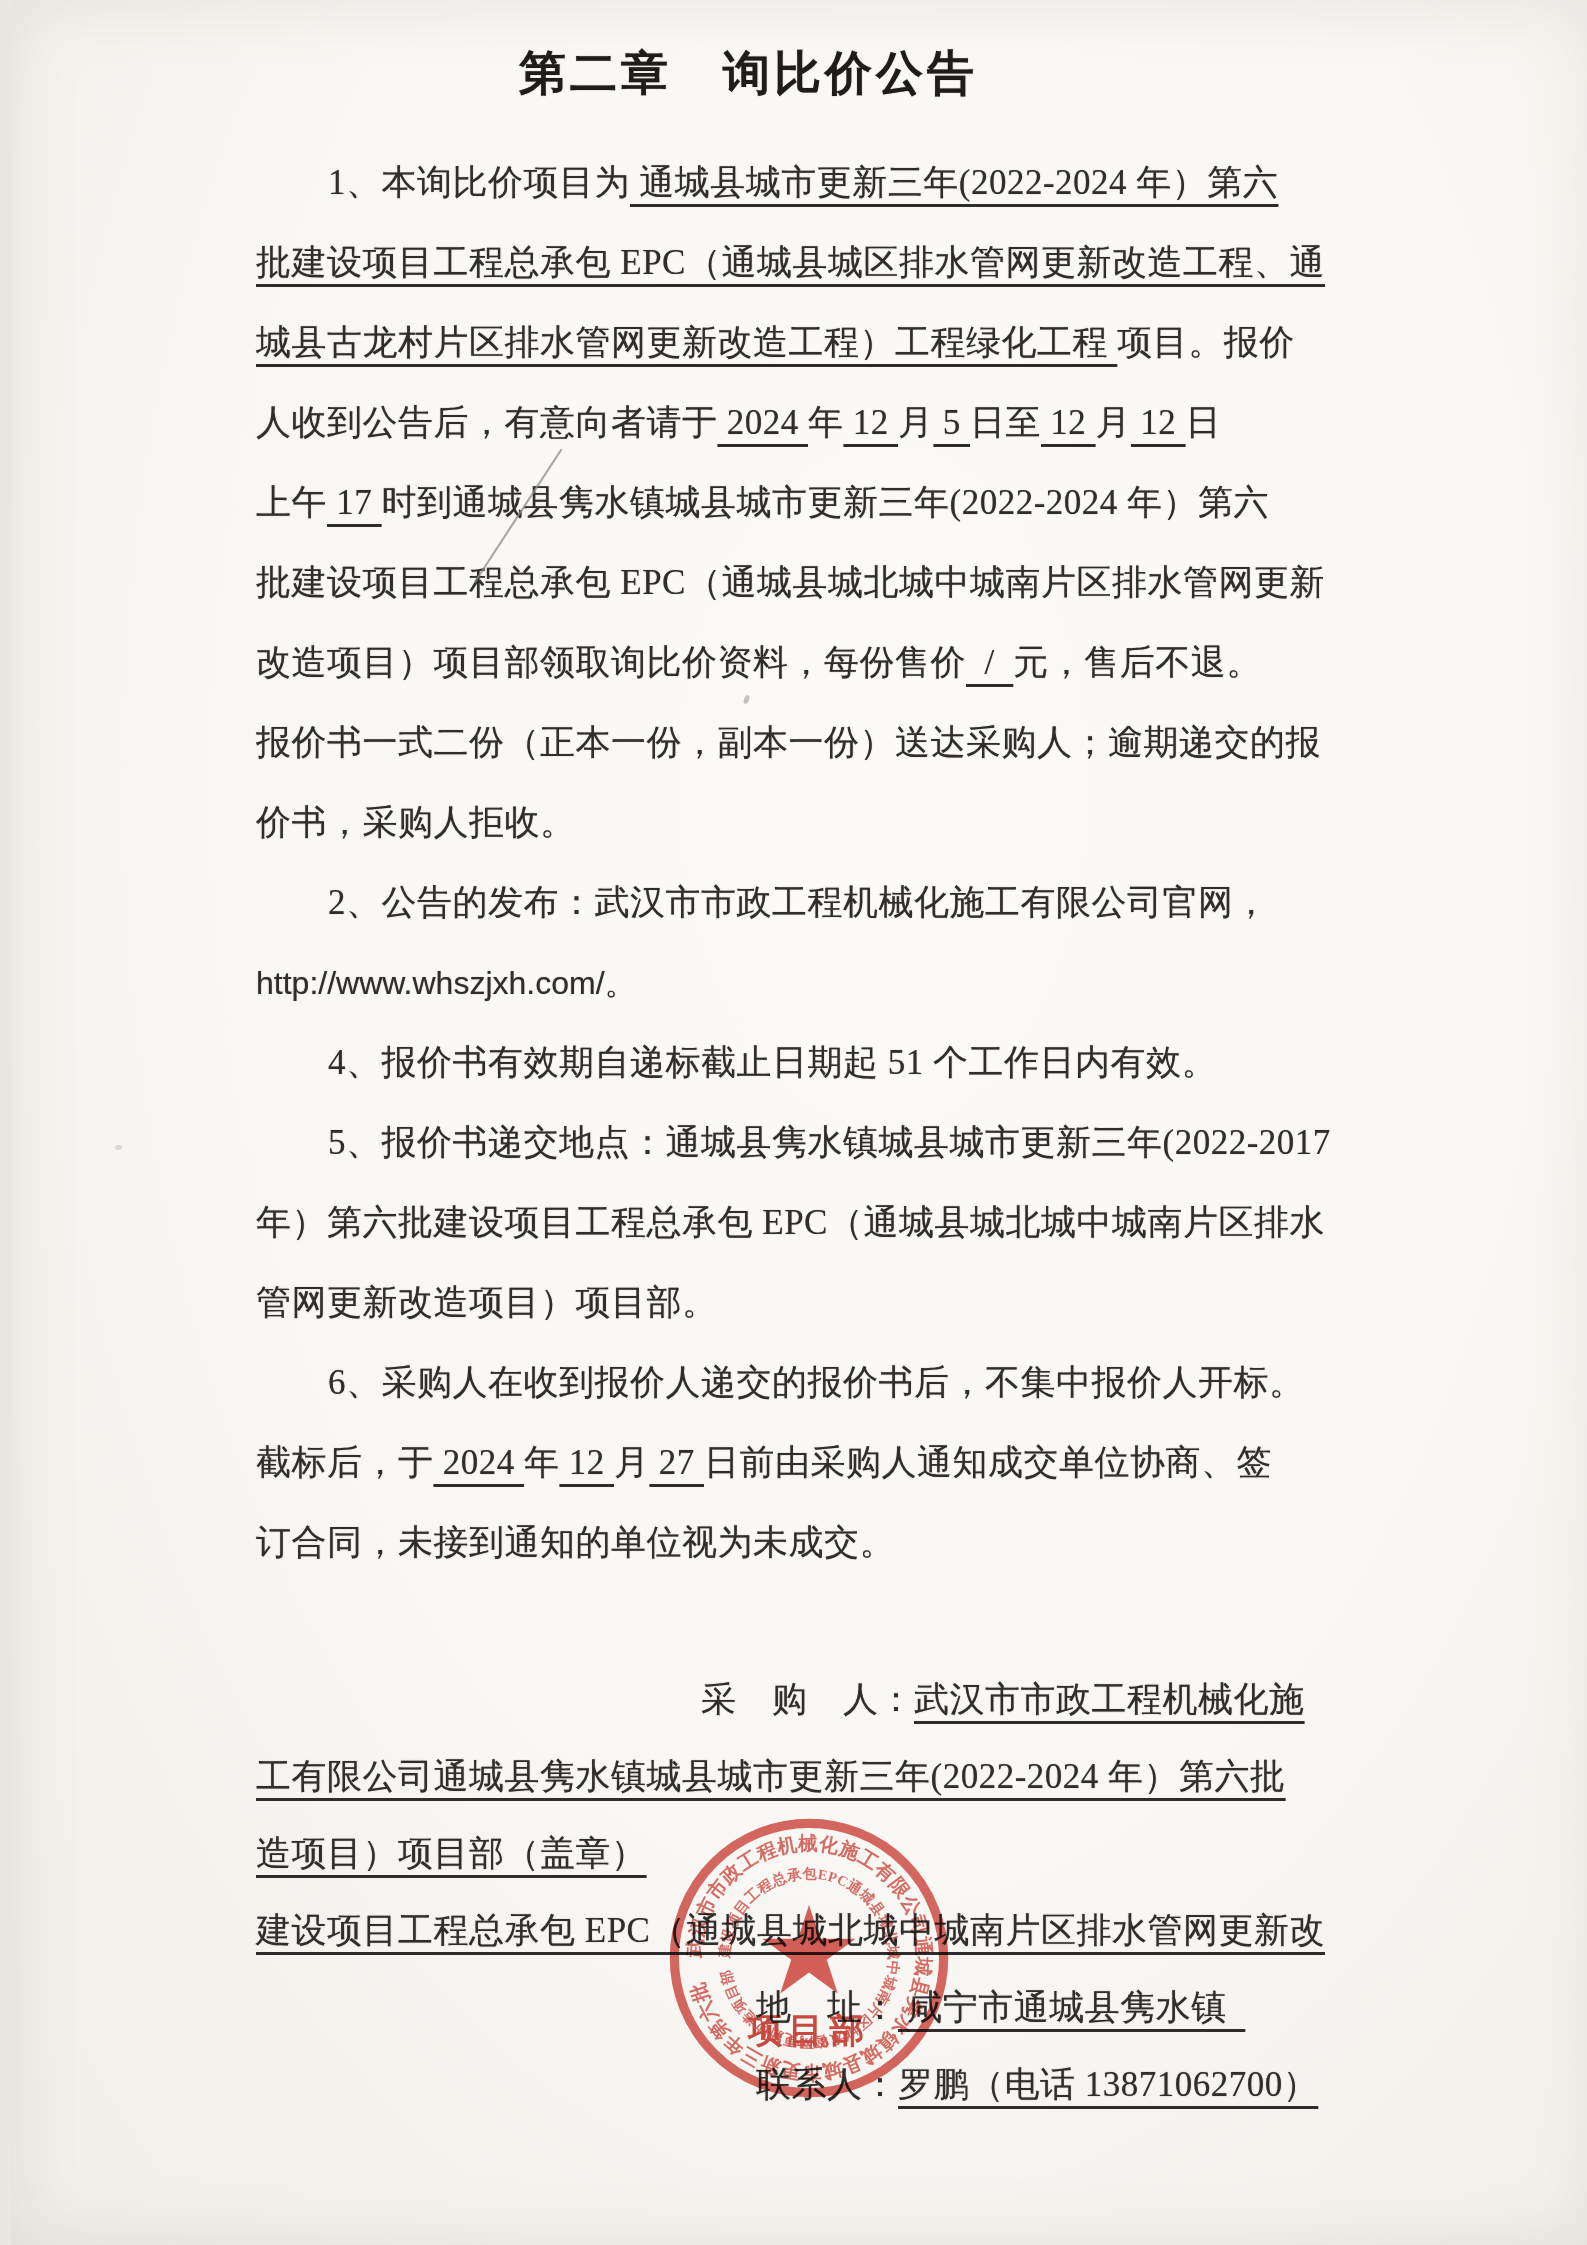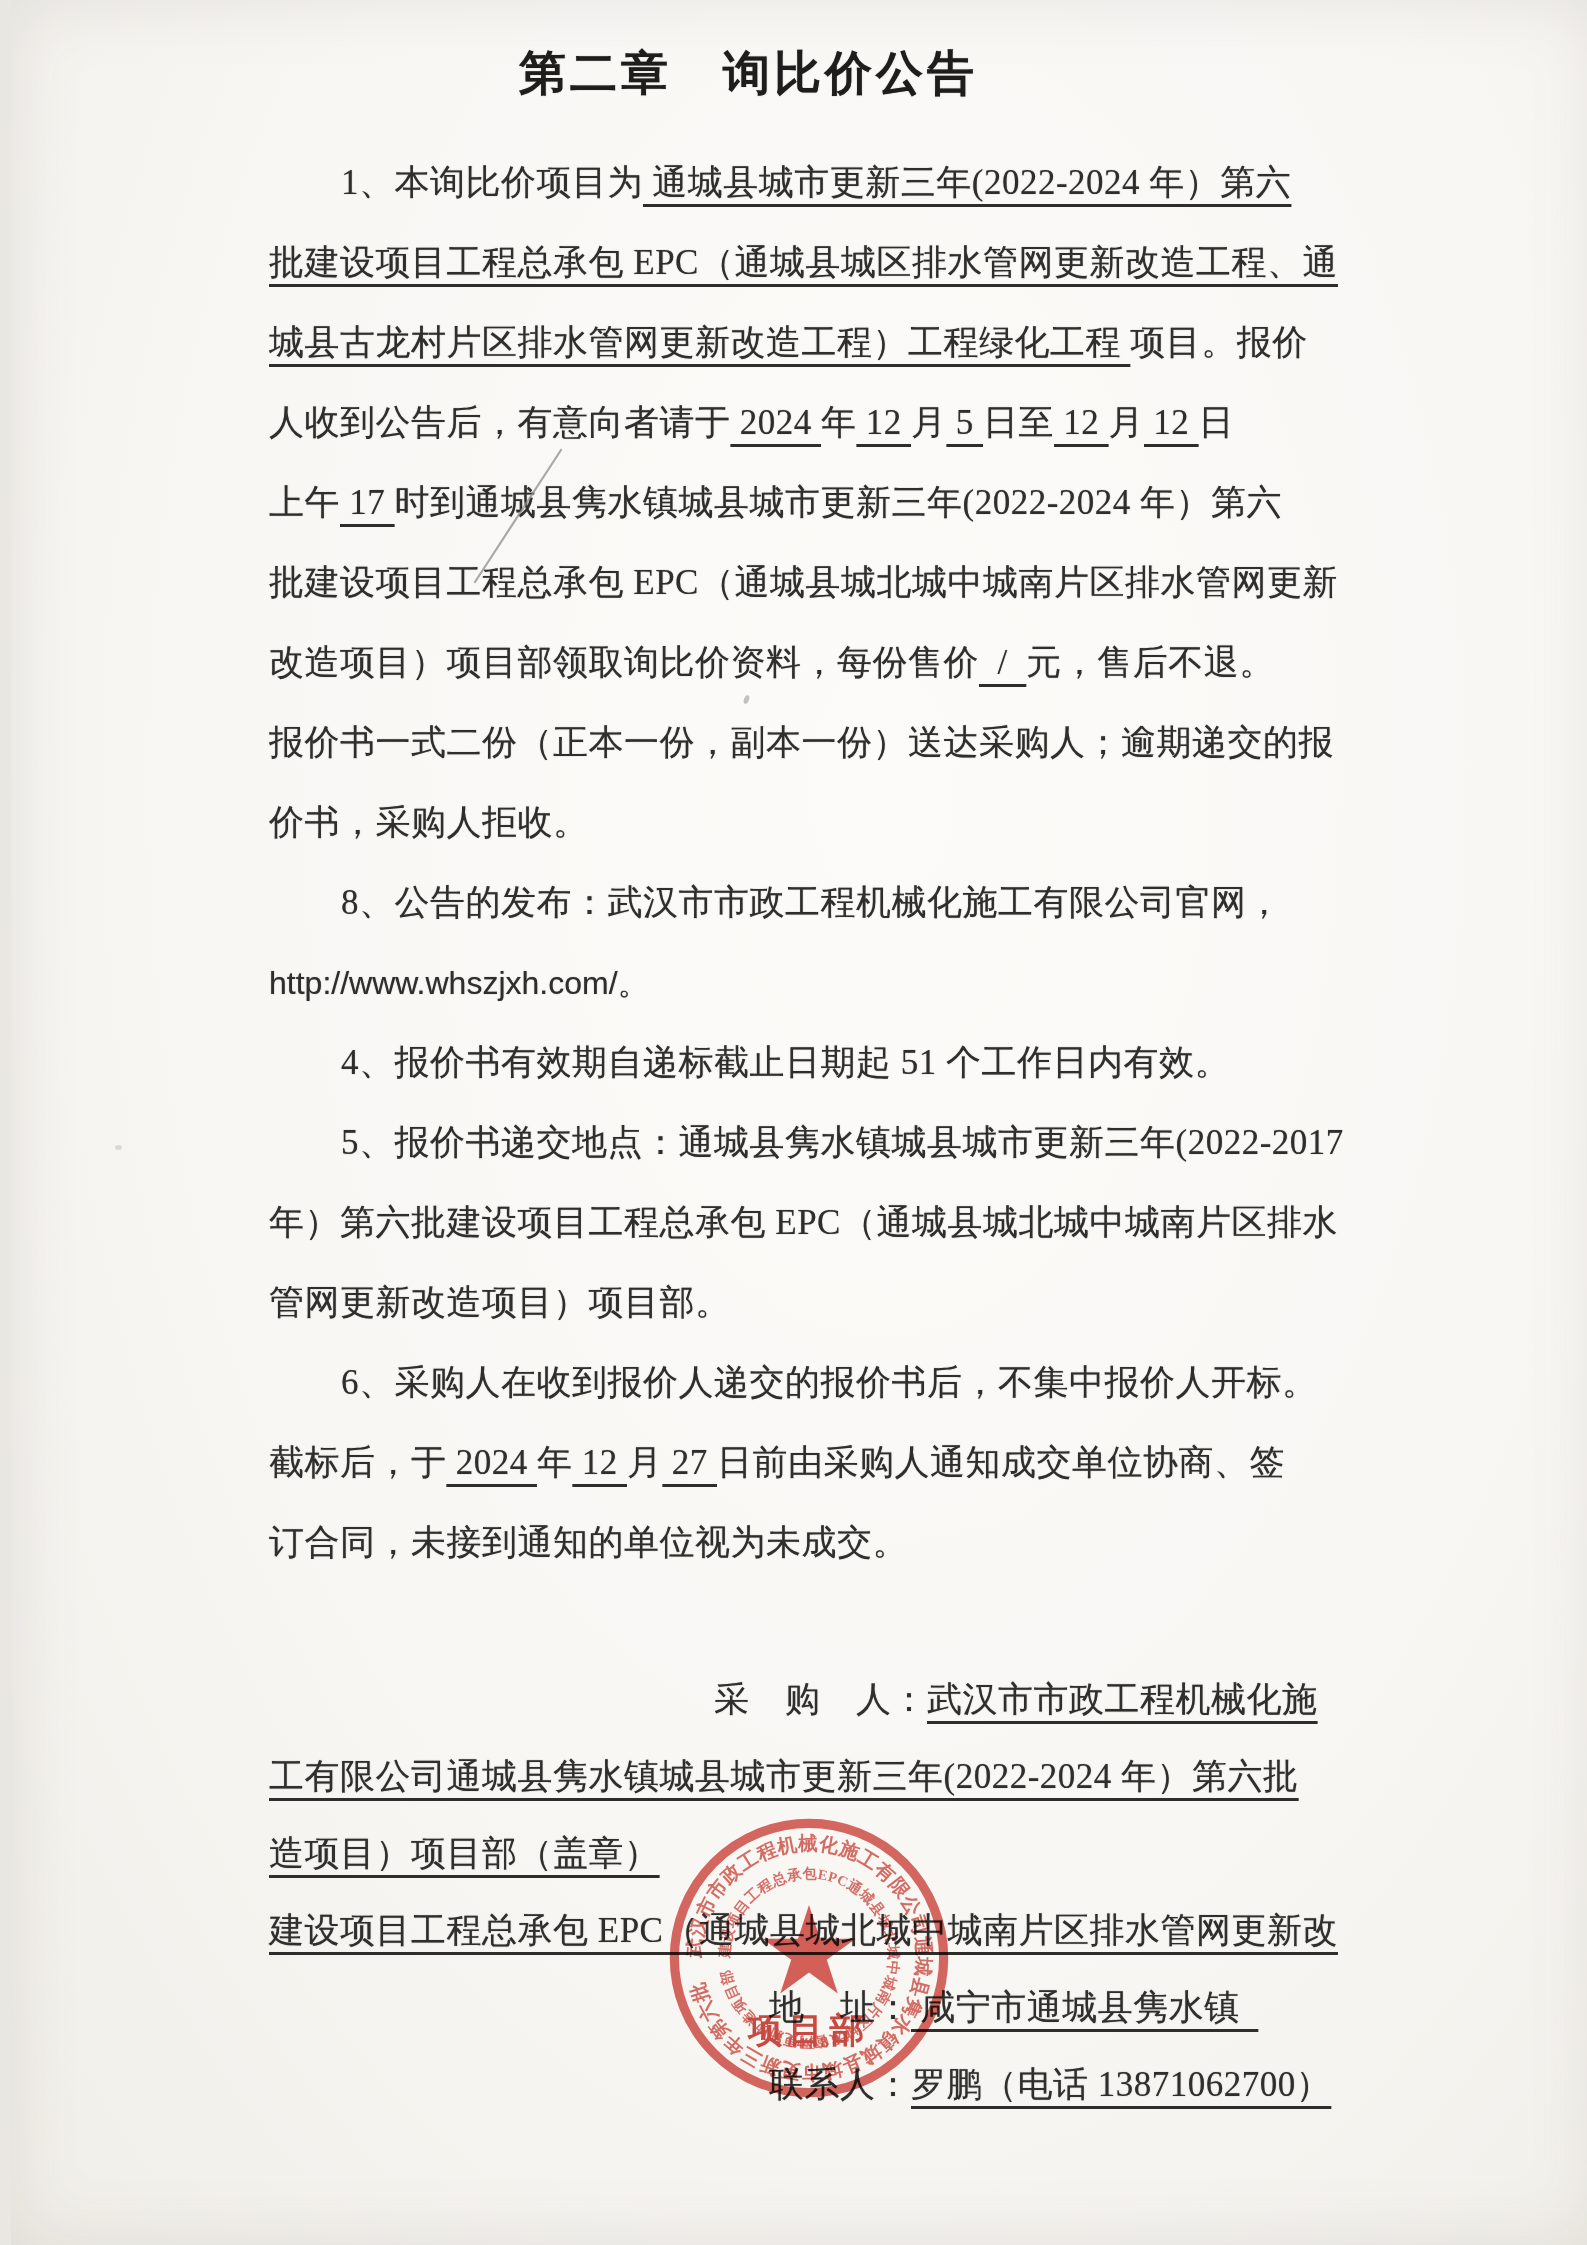--- a/index.html
+++ b/index.html
@@ -9,21 +9,21 @@
     box-shadow:inset 0 0 70px rgba(120,115,105,.14);
     font-family:"Liberation Serif","DejaVu Serif",serif;
     color:var(--ink,#2f2e2c);
     margin-left:11px;
   }
   .title{
     position:absolute;top:42px;left:185px;width:1105px;margin:0;
     font-size:47px;font-weight:700;text-align:center;letter-spacing:4px;
     color:#1e1d1b;text-shadow:0 0 1px rgba(20,20,20,.55);
   }
-  .textblock{position:absolute;left:258px;top:143px;width:1120px;}
+  .textblock{position:absolute;left:245px;top:143px;width:1120px;}
   .line{height:80px;line-height:80px;white-space:nowrap;font-size:35px;
         letter-spacing:.5px;text-shadow:0 0 1.1px rgba(40,40,40,.5);}
   .line--tight{height:77px;line-height:77px;}
   .gapline{height:78px;}
   .u{text-decoration:underline;text-decoration-thickness:2.6px;
      text-underline-offset:10px;text-decoration-color:#2e2d2b;}
   .mono{font-family:Liberation Sans, sans-serif;font-size:32px;letter-spacing:0;}
   .pen-mark{position:absolute;left:440px;top:440px;width:130px;height:150px;opacity:.75;}
   .seal{
     position:absolute;left:645px;top:1805px;width:306px;height:306px;
@@ -44,21 +44,21 @@
   <div class="textblock" id="textblock">
       <div class="line" style="padding-left: 72px;"><span class="">1、本询比价项目为</span><span class="u ">&nbsp;通城县城市更新三年(2022-2024 年）第六</span></div>
       <div class="line"><span class="u ">批建设项目工程总承包 EPC（通城县城区排水管网更新改造工程、通</span></div>
       <div class="line"><span class="u ">城县古龙村片区排水管网更新改造工程）工程绿化工程&nbsp;</span><span class="">项目。报价</span></div>
       <div class="line"><span class="">人收到公告后，有意向者请于</span><span class="u ">&nbsp;2024&nbsp;</span><span class="">年</span><span class="u ">&nbsp;12&nbsp;</span><span class="">月</span><span class="u ">&nbsp;5&nbsp;</span><span class="">日至</span><span class="u ">&nbsp;12&nbsp;</span><span class="">月</span><span class="u ">&nbsp;12&nbsp;</span><span class="">日</span></div>
       <div class="line"><span class="">上午</span><span class="u ">&nbsp;17&nbsp;</span><span class="">时到通城县隽水镇城县城市更新三年(2022-2024 年）第六</span></div>
       <div class="line"><span class="">批建设项目工程总承包 EPC（通城县城北城中城南片区排水管网更新</span></div>
       <div class="line"><span class="">改造项目）项目部领取询比价资料，每份售价</span><span class="u ">&nbsp;&nbsp;/&nbsp;&nbsp;</span><span class="">元，售后不退。</span></div>
       <div class="line"><span class="">报价书一式二份（正本一份，副本一份）送达采购人；逾期递交的报</span></div>
       <div class="line"><span class="">价书，采购人拒收。</span></div>
-      <div class="line" style="padding-left: 72px;"><span class="">8、公告的发布：武汉市市政工程机械化施工有限公司官网，</span></div>
+      <div class="line" style="padding-left: 72px;"><span class="">2、公告的发布：武汉市市政工程机械化施工有限公司官网，</span></div>
       <div class="line"><span class="mono">http://www.whszjxh.com/。</span></div>
       <div class="line" style="padding-left: 72px;"><span class="">4、报价书有效期自递标截止日期起 51 个工作日内有效。</span></div>
       <div class="line" style="padding-left: 72px;"><span class="">5、报价书递交地点：通城县隽水镇城县城市更新三年(2022-2017</span></div>
       <div class="line"><span class="">年）第六批建设项目工程总承包 EPC（通城县城北城中城南片区排水</span></div>
       <div class="line"><span class="">管网更新改造项目）项目部。</span></div>
       <div class="line" style="padding-left: 72px;"><span class="">6、采购人在收到报价人递交的报价书后，不集中报价人开标。</span></div>
       <div class="line"><span class="">截标后，于</span><span class="u ">&nbsp;2024&nbsp;</span><span class="">年</span><span class="u ">&nbsp;12&nbsp;</span><span class="">月</span><span class="u ">&nbsp;27&nbsp;</span><span class="">日前由采购人通知成交单位协商、签</span></div>
       <div class="line"><span class="">订合同，未接到通知的单位视为未成交。</span></div>
       <div class="gapline" style="height: 78px;"></div>
       <div class="line line--tight" style="padding-left: 445px;"><span class="">采　购　人：</span><span class="u ">武汉市市政工程机械化施</span></div>

